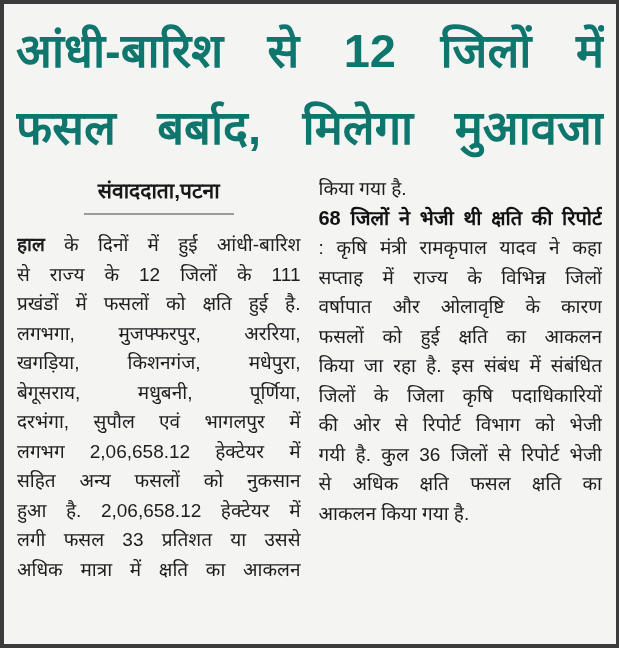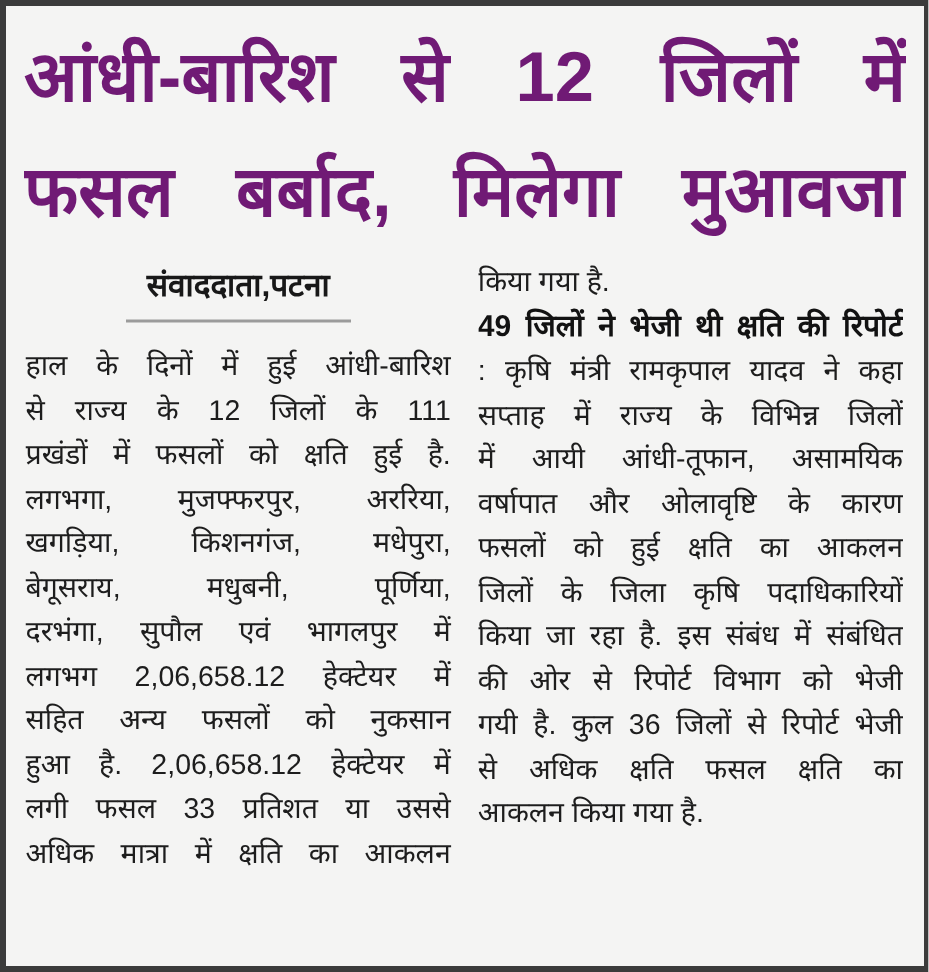--- a/index.html
+++ b/index.html
@@ -13,21 +13,21 @@
     font-family: "Liberation Sans", "DejaVu Sans", sans-serif;
     color: #1c1c1c;
     overflow: hidden;
   }
   
   .headline {
     margin: 0;
     padding: 8px 12px 2px 12px;
     font-size: 47px;
     font-weight: 700;
-    color: #701a75;
+    color: #0f766e;
     letter-spacing: 0px;
   }
   .hl-line {
     height: 77px;
     line-height: 77px;
     overflow: hidden;
     text-align: justify;
     text-align-last: justify;
   }
   
@@ -58,21 +58,21 @@
     font-size: 19px;
     height: 29.5px;
     line-height: 29.5px;
     overflow: hidden;
     color: #1d1d1d;
   }
   .just {
     text-align: justify;
     text-align-last: justify;
   }
-  .lead { font-weight: 400; }
+  .lead { font-weight: 700; }
   .subhead {
     font-weight: 700;
     font-size: 20px;
     color: #121212;
   }
 </style>
 </head>
 <body>
 
 <div class="page">
@@ -98,28 +98,27 @@
       <div class="body-line just">दरभंगा, सुपौल एवं भागलपुर में</div>
       <div class="body-line just">लगभग 2,06,658.12 हेक्टेयर में</div>
       <div class="body-line just">सहित अन्य फसलों को नुकसान</div>
       <div class="body-line just">हुआ है. 2,06,658.12 हेक्टेयर में</div>
       <div class="body-line just">लगी फसल 33 प्रतिशत या उससे</div>
       <div class="body-line just">अधिक मात्रा में क्षति का आकलन</div>
     </div>
 
     <div class="col">
       <div class="body-line">किया गया है.</div>
-      <div class="body-line subhead just">49 जिलों ने भेजी थी क्षति की रिपोर्ट</div>
+      <div class="body-line subhead just">68 जिलों ने भेजी थी क्षति की रिपोर्ट</div>
       <div class="body-line just">: कृषि मंत्री रामकृपाल यादव ने कहा</div>
       <div class="body-line just">सप्ताह में राज्य के विभिन्न जिलों</div>
-      <div class="body-line just">में आयी आंधी-तूफान, असामयिक</div>
       <div class="body-line just">वर्षापात और ओलावृष्टि के कारण</div>
       <div class="body-line just">फसलों को हुई क्षति का आकलन</div>
+      <div class="body-line just">किया जा रहा है. इस संबंध में संबंधित</div>
       <div class="body-line just">जिलों के जिला कृषि पदाधिकारियों</div>
-      <div class="body-line just">किया जा रहा है. इस संबंध में संबंधित</div>
       <div class="body-line just">की ओर से रिपोर्ट विभाग को भेजी</div>
       <div class="body-line just">गयी है. कुल 36 जिलों से रिपोर्ट भेजी</div>
       <div class="body-line just">से अधिक क्षति फसल क्षति का</div>
       <div class="body-line">आकलन किया गया है.</div>
     </div>
 
   </div>
 </div>
 
 </body></html>

